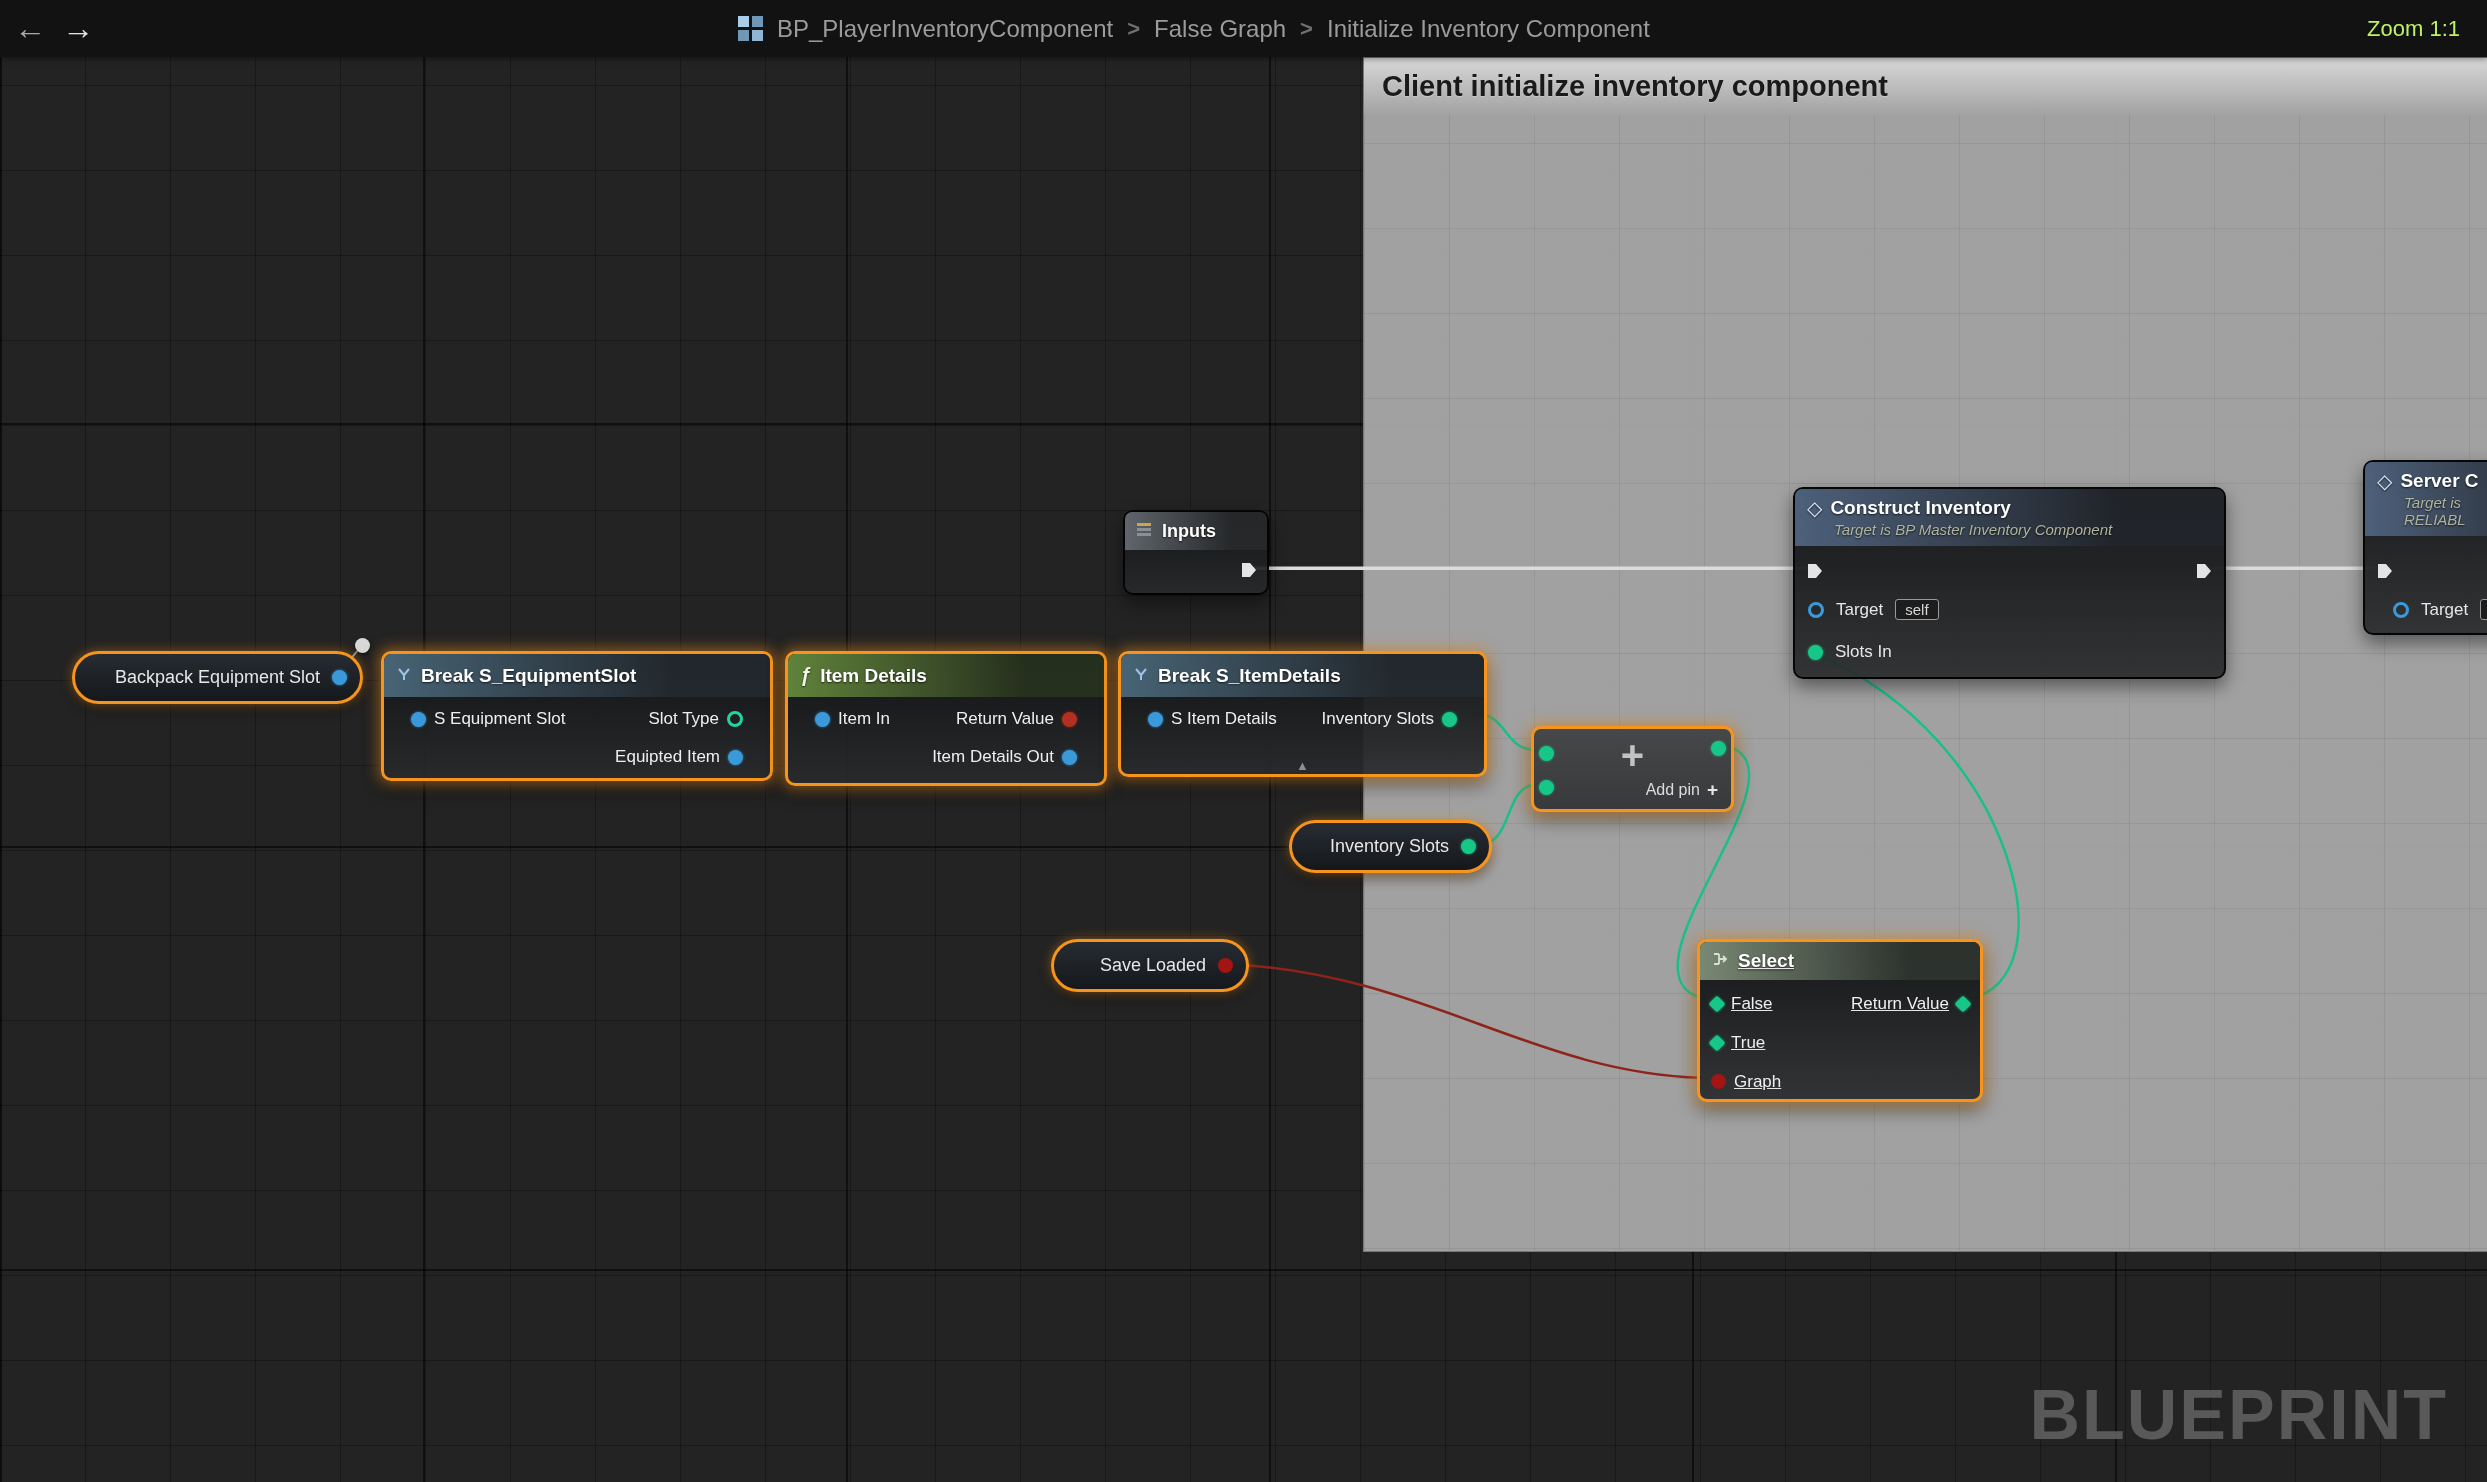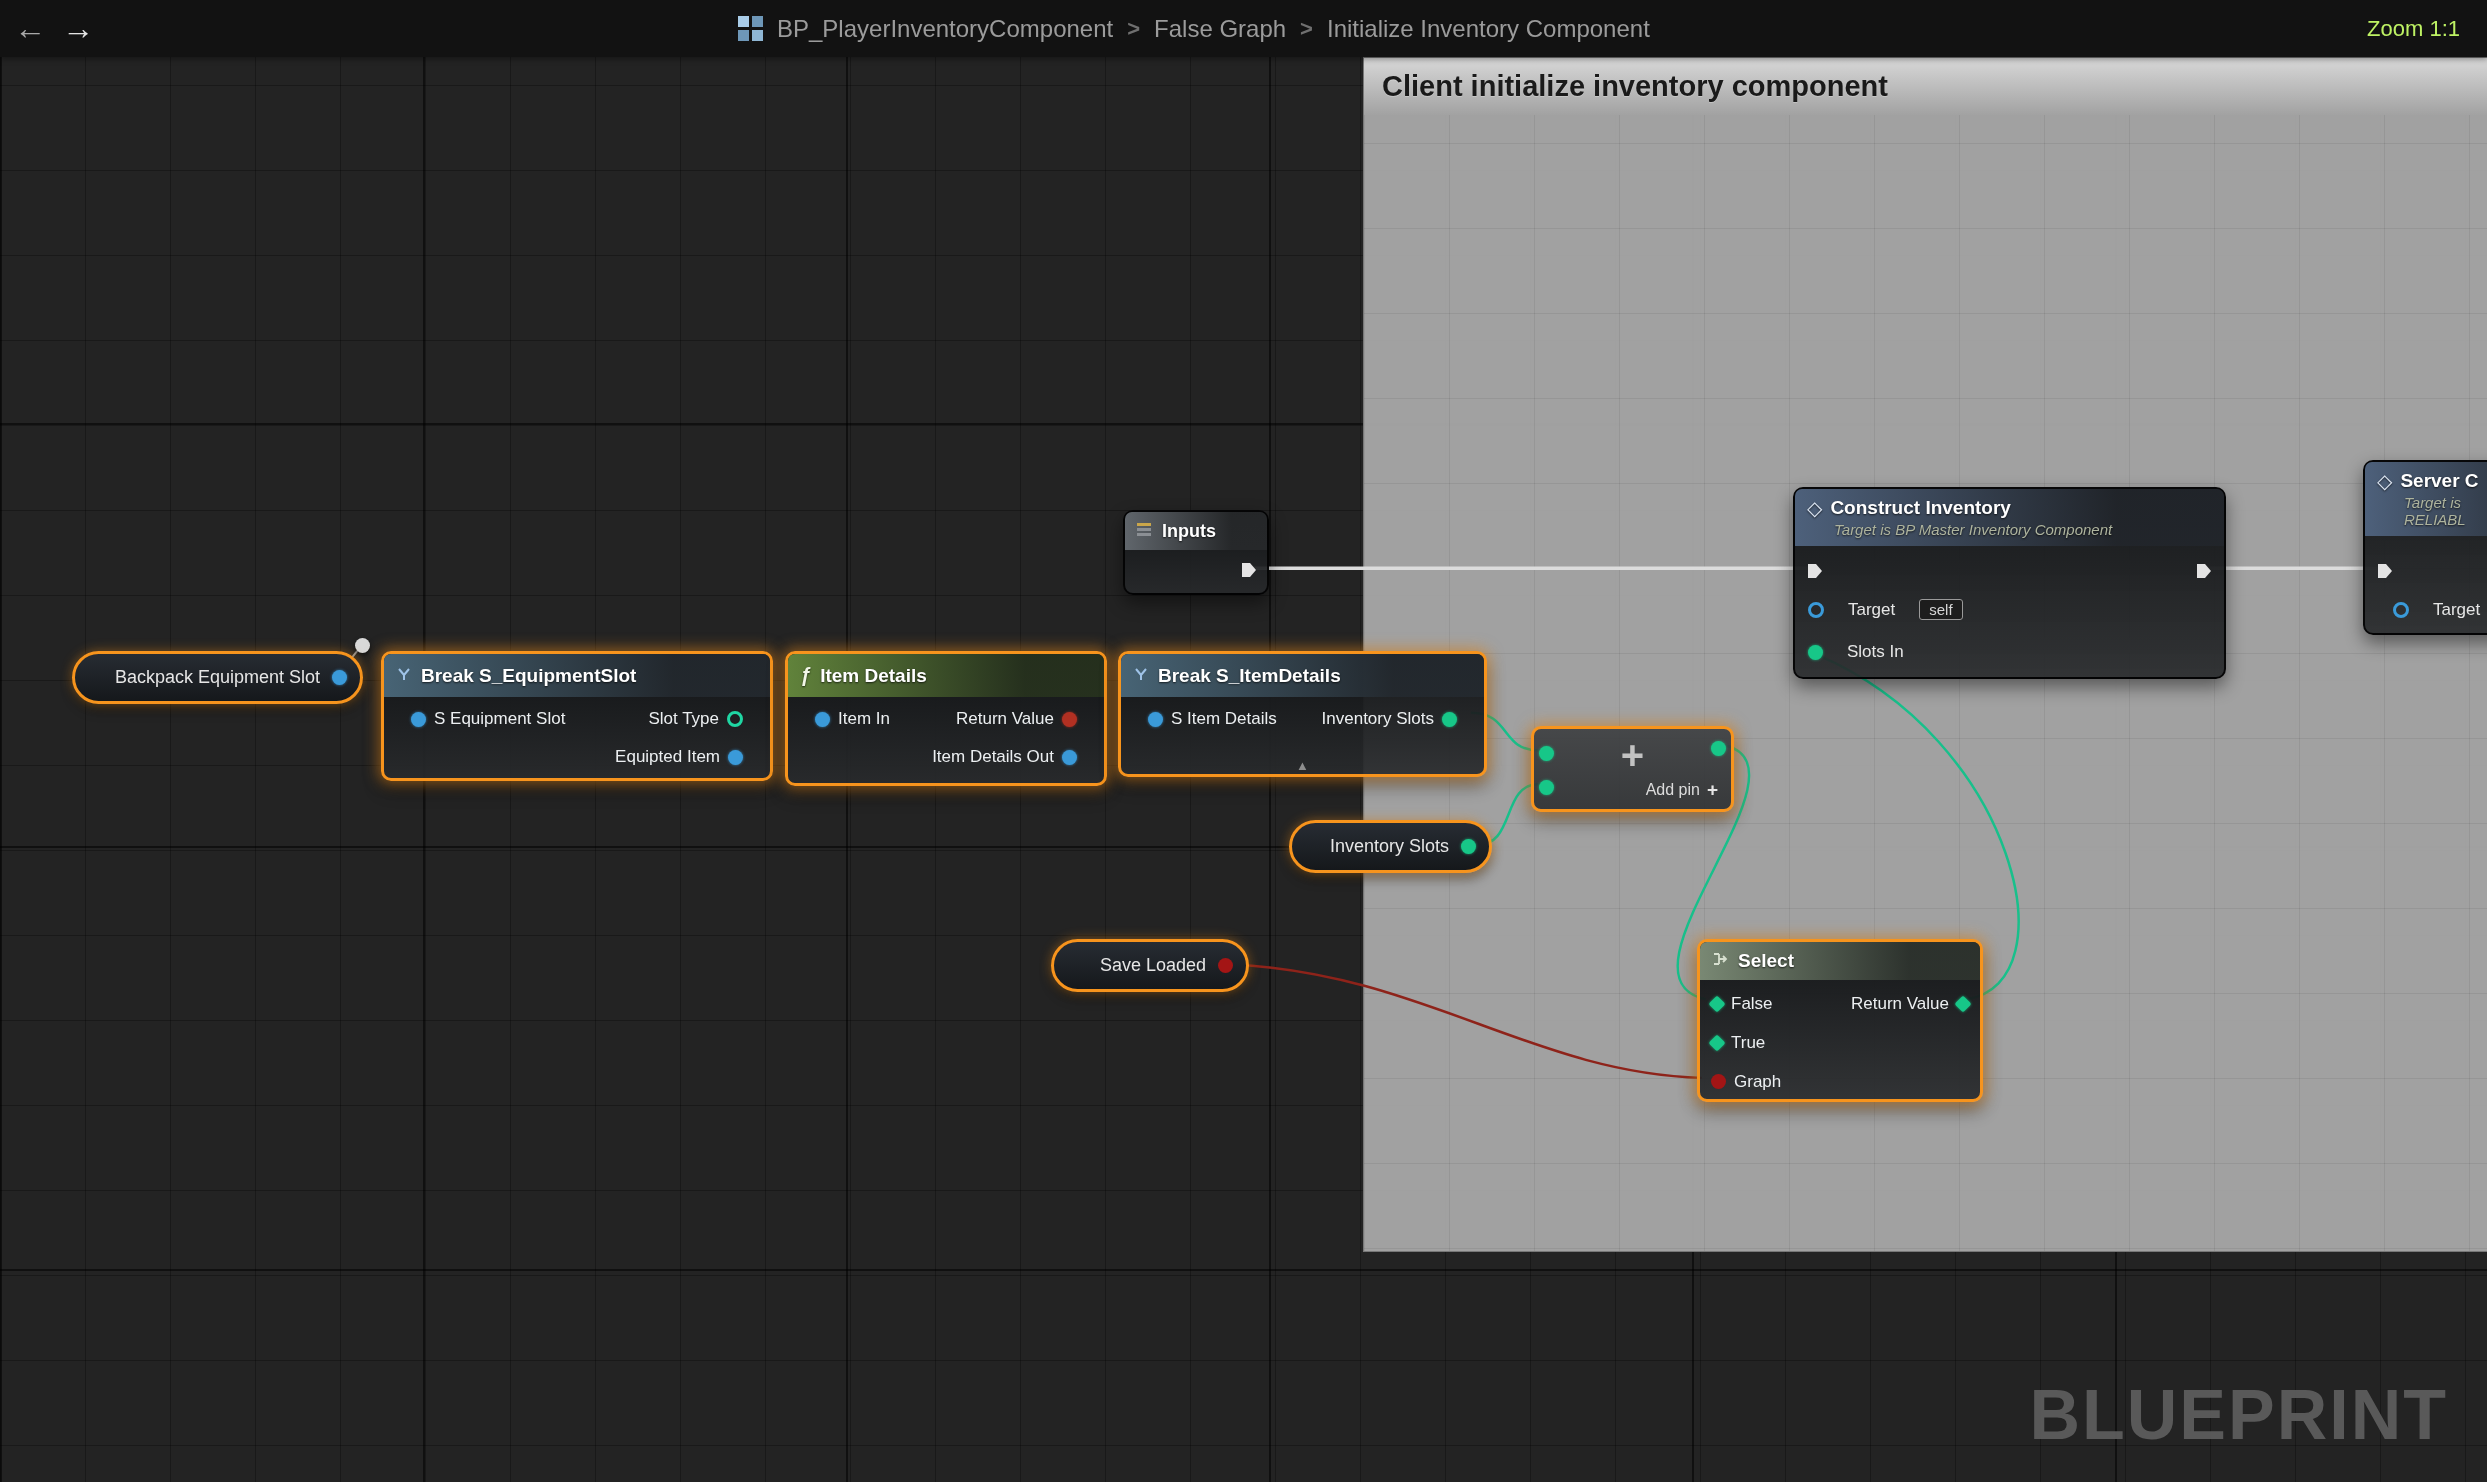--- a/index.html
+++ b/index.html
@@ -75,21 +75,21 @@
   
   .capsule{position:absolute;height:53px;border-radius:27px;
     background:linear-gradient(180deg,#272c33,#15181b);
     display:flex;align-items:center;justify-content:flex-end;
     padding:0 13px 0 21px;color:#e6e6e6;font-size:18px;white-space:nowrap;
     border:3px solid #f7941d;box-sizing:border-box;
     box-shadow:0 0 12px rgba(247,148,29,.45),0 6px 12px rgba(0,0,0,.4);z-index:3;}
   .capsule .lbl{margin-right:12px;}
 
   
-  .crow{position:absolute;display:flex;align-items:center;gap:24px;font-size:17px;white-space:nowrap;}
+  .crow{position:absolute;display:flex;align-items:center;gap:12px;font-size:17px;white-space:nowrap;}
   .selfbox{border:1px solid #9a9a9a;background:#1d1d1d;border-radius:3px;
     padding:1px 9px;font-size:15px;color:#d6d6d6;}
 
   
   .addpin-big{position:absolute;left:0;right:0;top:6px;text-align:center;
     font-size:40px;font-weight:bold;color:#c2c2c2;line-height:40px;}
   .addpin-lbl{position:absolute;right:13px;bottom:8px;font-size:16px;color:#dcdcdc;
     display:flex;align-items:center;gap:7px;margin-left:12px;}
   .addpin-lbl .xplus{font-weight:bold;font-size:19px;color:#e6e6e6;}
 
@@ -302,21 +302,21 @@
   <div class="capsule" style="left:1289px;top:820px;width:203px;">
     <span class="lbl">Inventory Slots</span>
     <span class="pin p-round p-green"></span>
   </div>
 
   <div class="capsule" style="left:1051px;top:939px;width:198px;">
     <span class="lbl">Save Loaded</span>
     <span class="pin p-round p-darkred"></span>
   </div>
 
-  <div class="node sel" style="left:1697px;top:939px;width:286px;height:163px;">
+  <div class="node sel" style="left:1697px;top:939px;width:286px;height:163px;text-decoration:underline;">
     <div class="hdr hdr-select">
       <span class="icon-ch">
         <svg width="17" height="16" viewBox="0 0 17 16">
             <path d="M2 3 H7 M2 13 H7 M7 3 V13 M7 8 H13 M11 5 L14 8 L11 11" stroke="#d8e0d0" stroke-width="1.8" fill="none"></path>
           </svg>
       </span>
       <span>Select</span>
     </div>
     <div class="rows" style="padding-top:4px;">
       <div class="row39">

